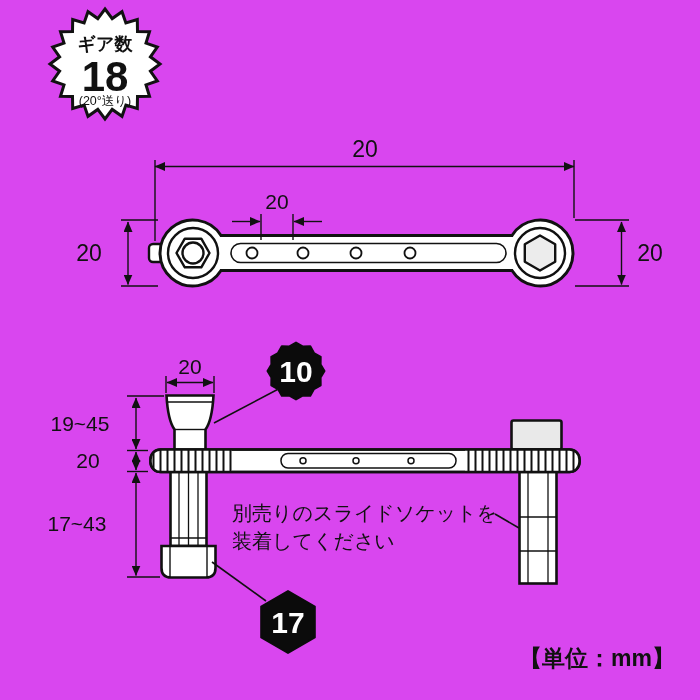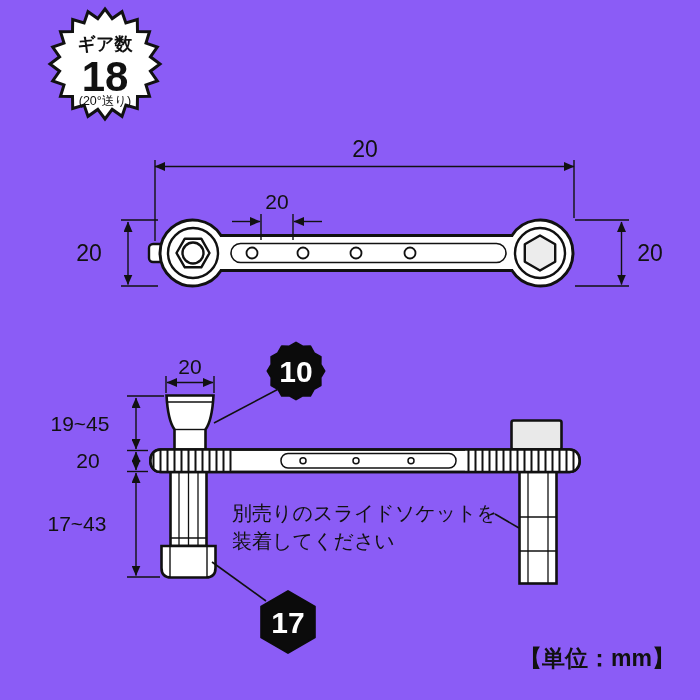--- a/index.html
+++ b/index.html
@@ -1,16 +1,16 @@
 <!DOCTYPE html>
 <html><head>
 <meta charset="utf-8">
 <style>
   html,body{margin:0;padding:0;background:#ffffff;}
-  .canvas{width:700px;height:700px;position:relative;background:#8b5cf6;overflow:hidden;text-align:right;}
+  .canvas{width:700px;height:700px;position:relative;background:#d946ef;overflow:hidden;text-align:right;}
   svg{display:block;}
   svg text{font-family:"Liberation Sans","DejaVu Sans",sans-serif;fill:#111;}
   .mid{text-anchor:middle;}
   .t-dim{font-size:23px;}
   .t-dim-s{font-size:21px;}
   .t-note{font-size:20px;}
   .t-unit{font-size:23px;font-weight:700;}
   .t-badge-label{font-size:18px;font-weight:700;}
   .t-badge-value{font-size:42px;font-weight:700;}
   .t-badge-note{font-size:12.5px;}

